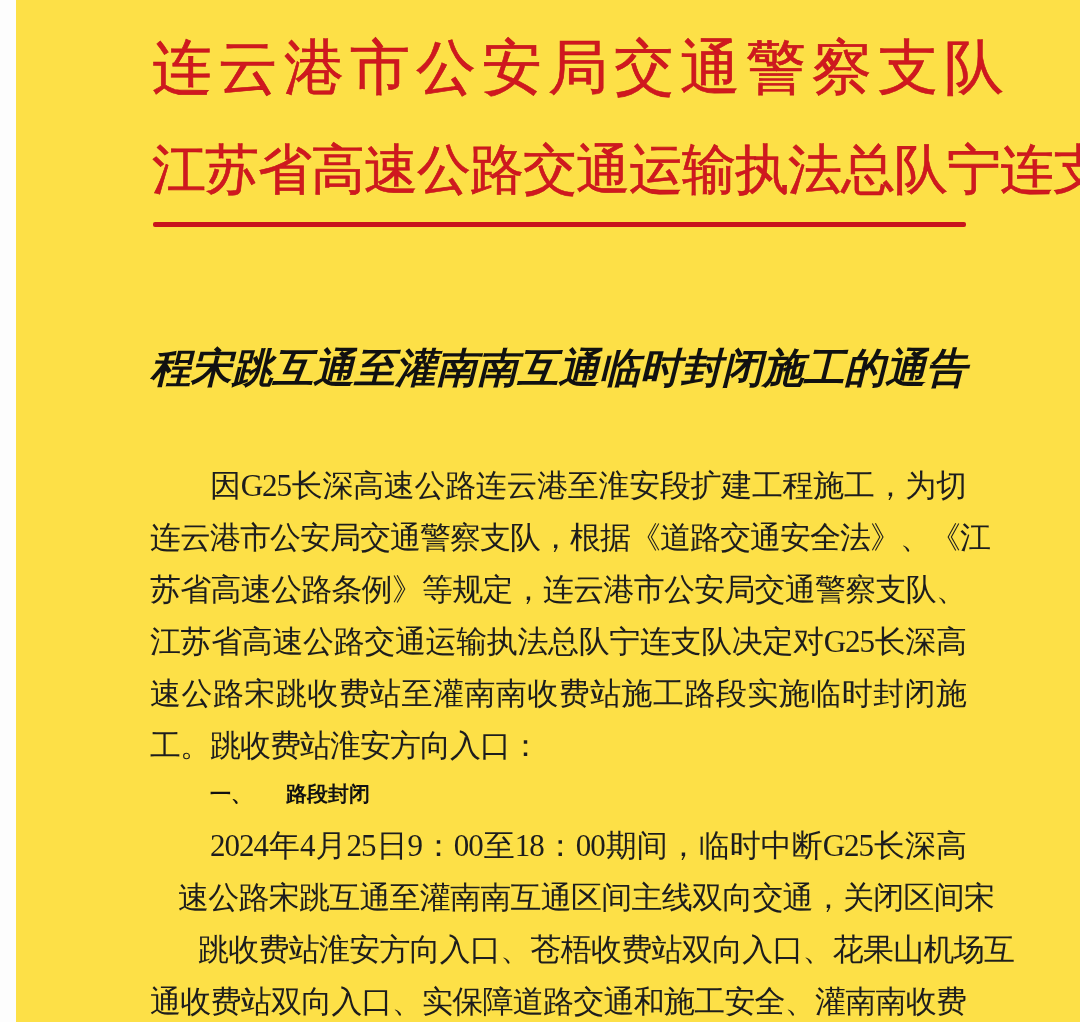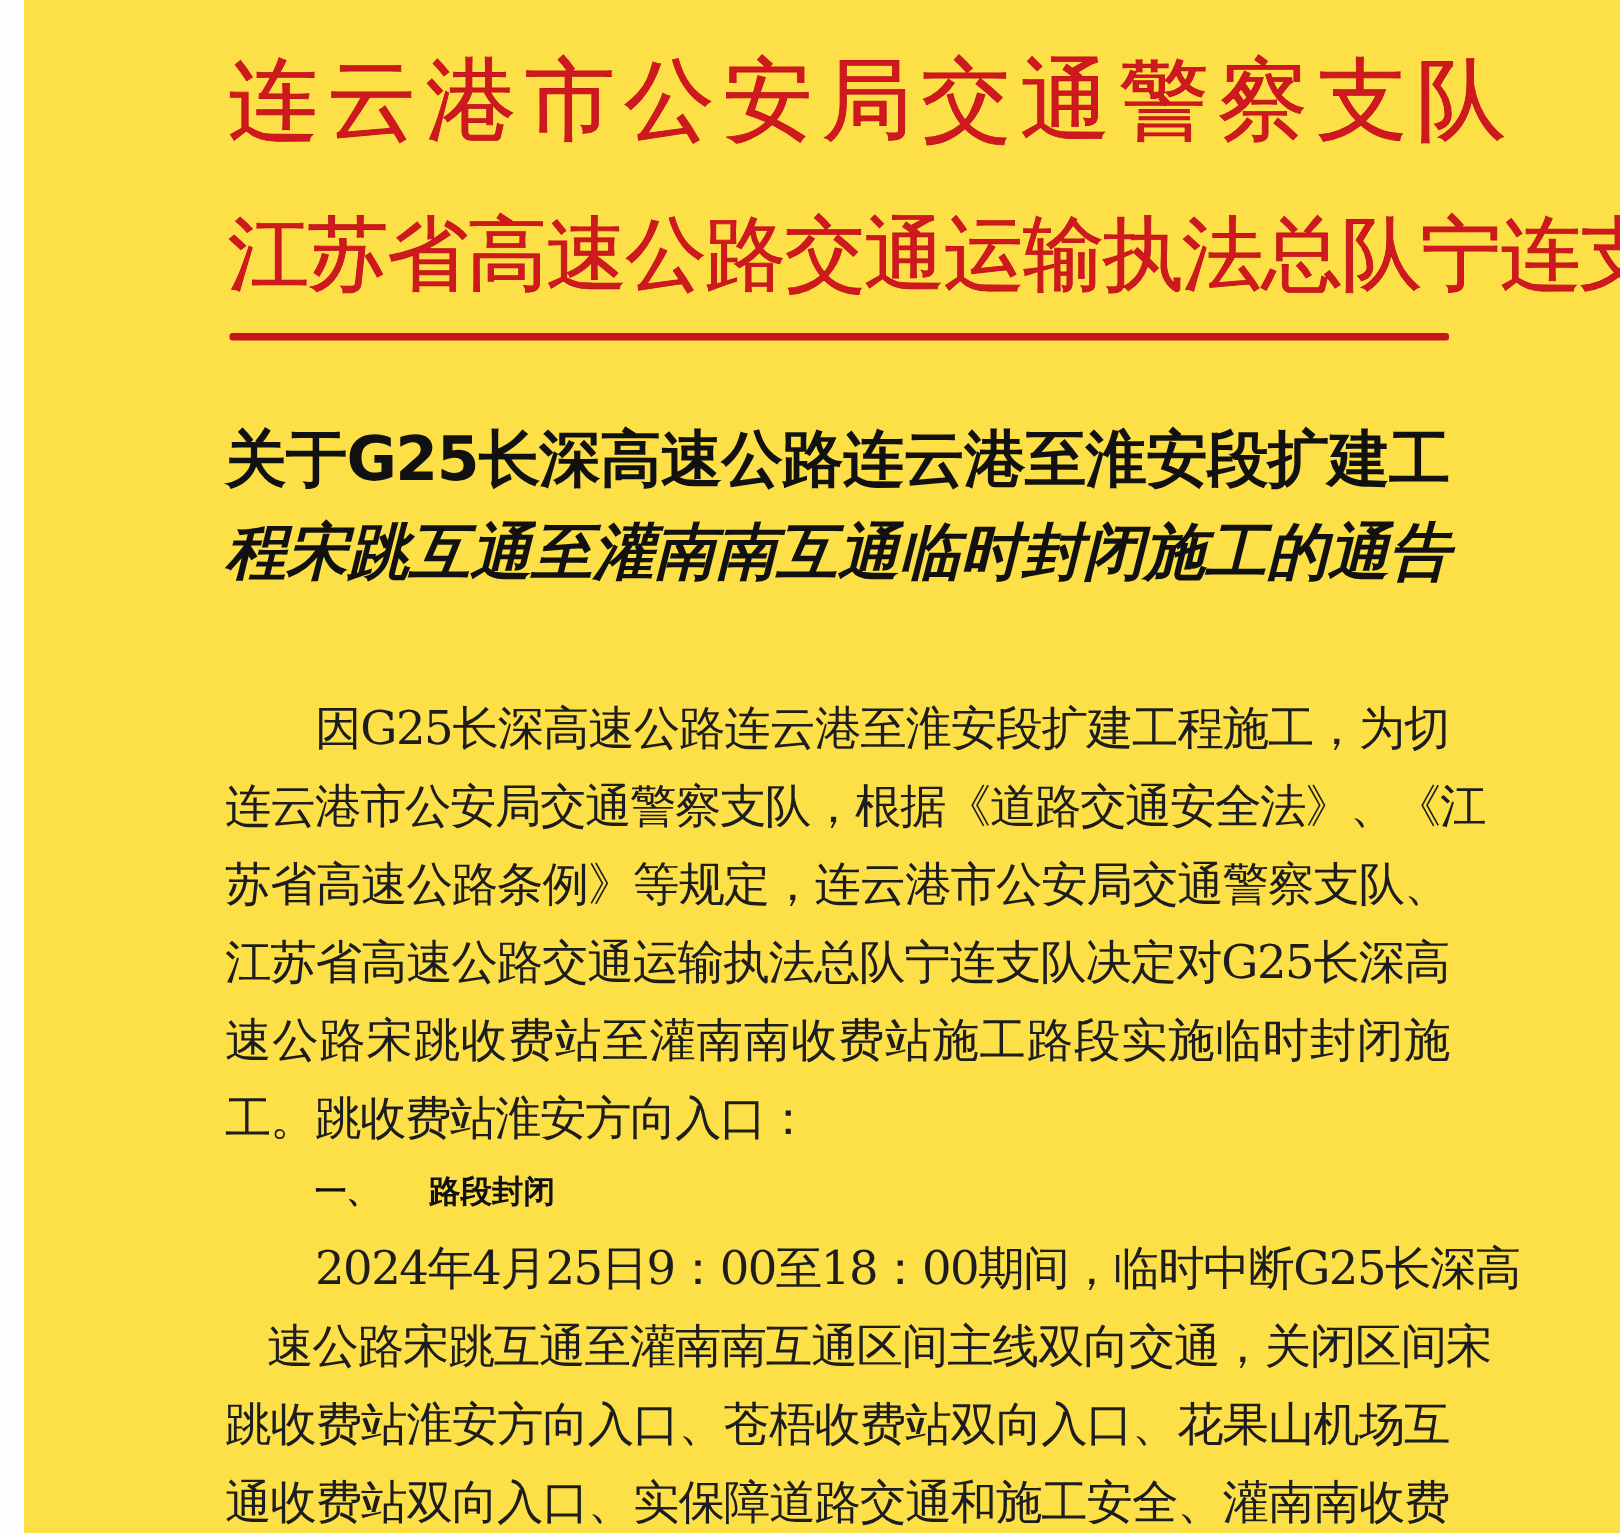--- a/index.html
+++ b/index.html
@@ -82,20 +82,21 @@
     .para-line {
       position: absolute;
       left: 0;
       width: 100%;
       height: 40px;
       line-height: 40px;
       white-space: nowrap;
       text-align: justify;
       text-align-last: justify;
       letter-spacing: -1px;
+      font-family: Liberation Serif, serif;
     }
     .para-line.indent { left: 60px; width: calc(100% - 60px); }
     .para-line.last { text-align-last: left; }
     .section-heading {
       position: absolute;
       left: 60px;
       font-family: "DejaVu Sans", "Liberation Sans", sans-serif;
       font-weight: bold;
       font-size: 21px;
       line-height: 40px;
@@ -106,34 +107,33 @@
   </style>
 </head>
 <body>
 
 <div class="page">
 
   <div class="header-line l1">连云港市公安局交通警察支队</div>
   <div class="header-line l2">江苏省高速公路交通运输执法总队宁连支队</div>
   <div class="red-rule"></div>
 
-  <div class="doc-title t1">关于G25长深高速公路连云港至淮安段扩建工</div>
   <div class="doc-title t2">程宋跳互通至灌南南互通临时封闭施工的通告</div>
 
   <div class="body-text" style="top:466px;">
     <div class="para-line indent" style="top:0px;">因G25长深高速公路连云港至淮安段扩建工程施工，为切</div>
     <div class="para-line" style="top:52px;">连云港市公安局交通警察支队，根据《道路交通安全法》、《江</div>
     <div class="para-line" style="top:104px;">苏省高速公路条例》等规定，连云港市公安局交通警察支队、</div>
     <div class="para-line" style="top:156px;">江苏省高速公路交通运输执法总队宁连支队决定对G25长深高</div>
     <div class="para-line" style="top:208px;">速公路宋跳收费站至灌南南收费站施工路段实施临时封闭施</div>
     <div class="para-line last" style="top:260px;">工。跳收费站淮安方向入口：</div>
 
     <div class="section-heading" style="top:308px;">
       <span class="num">一、</span><span>路段封闭</span>
     </div>
 
     <div class="para-line indent" style="top:360px;">2024年4月25日9：00至18：00期间，临时中断G25长深高</div>
     <div class="para-line" style="top:412px;margin-left:28px;">速公路宋跳互通至灌南南互通区间主线双向交通，关闭区间宋</div>
-    <div class="para-line" style="top:464px;">跳收费站淮安方向入口、苍梧收费站双向入口、花果山机场互</div>
+    <div class="para-line" style="top:464px;margin-left:48px;">跳收费站淮安方向入口、苍梧收费站双向入口、花果山机场互</div>
     <div class="para-line" style="top:516px;">通收费站双向入口、实保障道路交通和施工安全、灌南南收费</div>
   </div>
 
 </div>
 
 </body></html>

